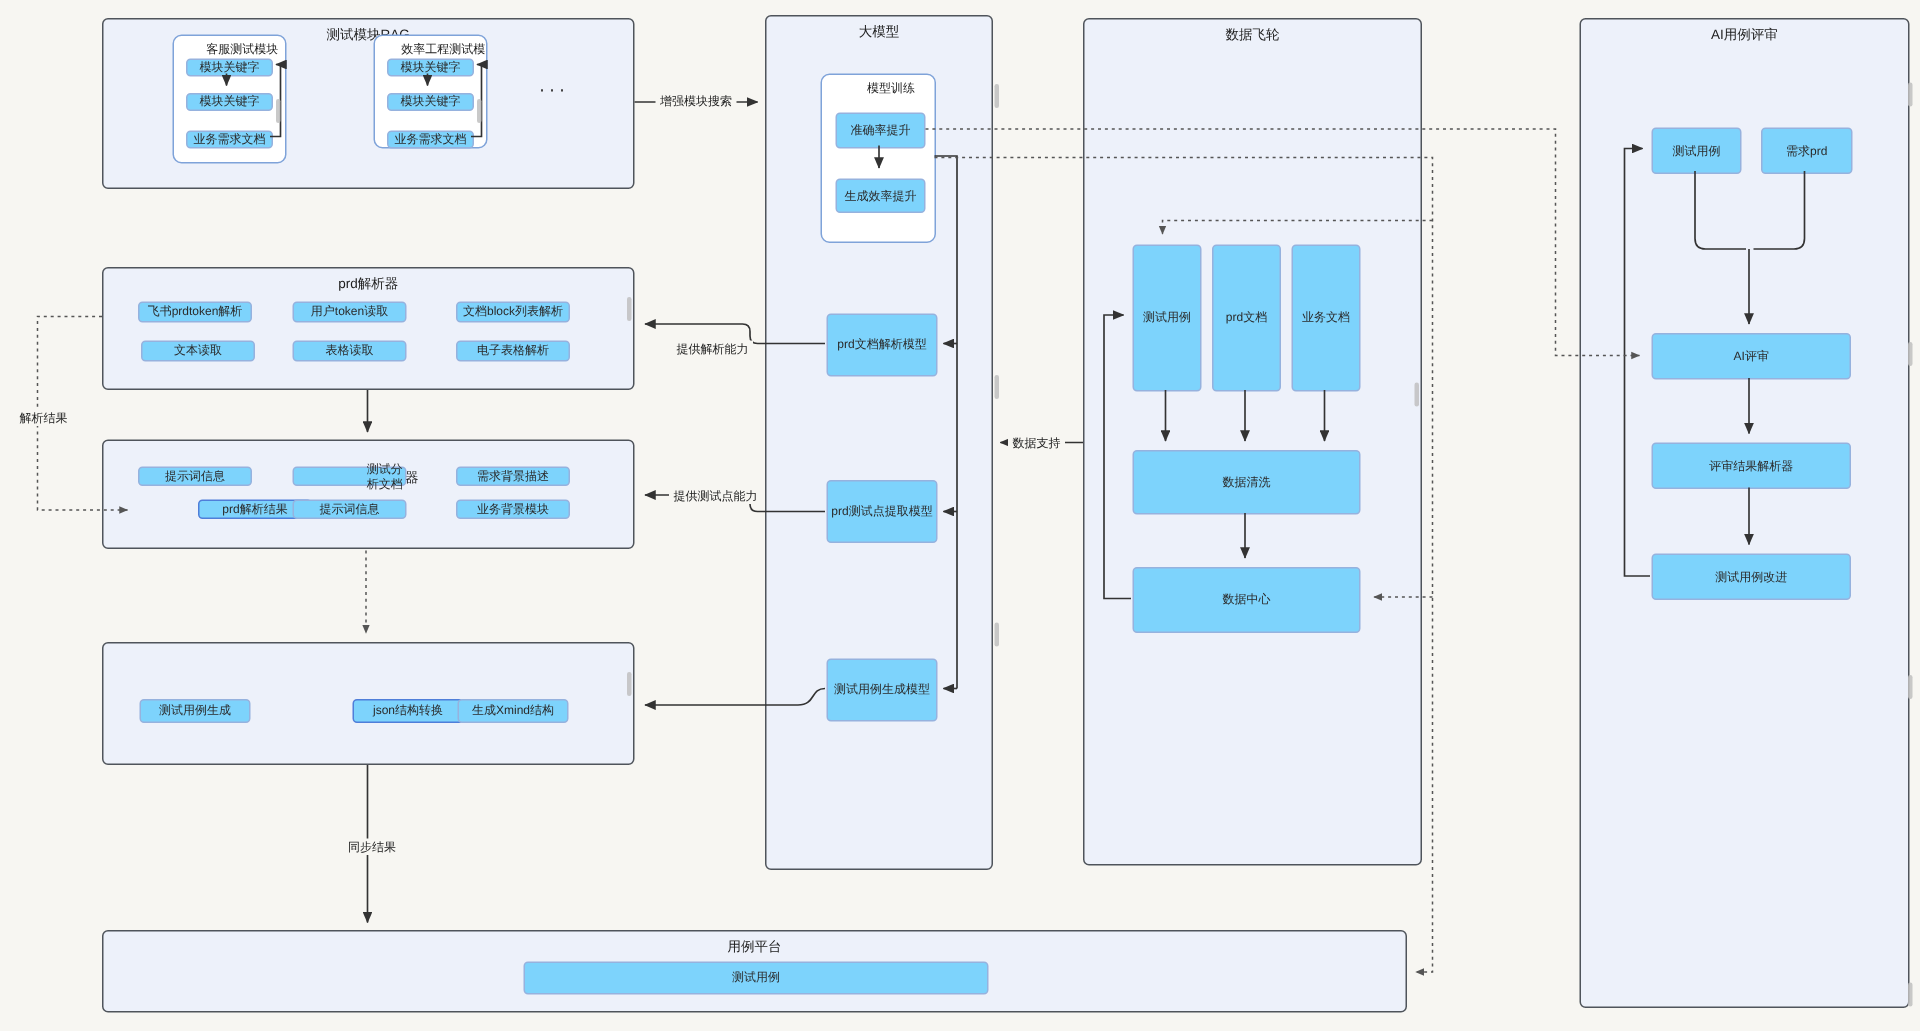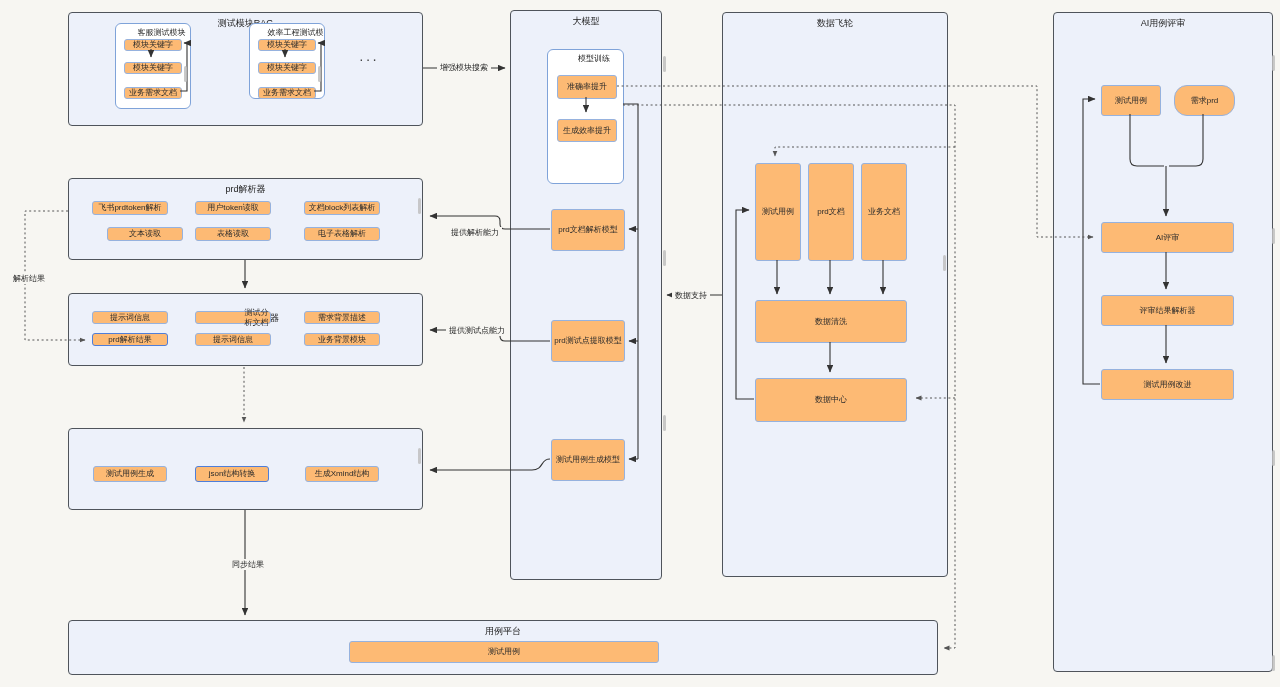--- a/index.html
+++ b/index.html
@@ -1,22 +1,22 @@
 <!DOCTYPE html>
 <html><head>
 <meta charset="utf-8">
 <style>
   html,body{margin:0;padding:0;background:#e8e8e6;}
   .canvas{position:relative;width:1280px;height:687px;background:#f7f6f2;
     font-family:"Liberation Sans",sans-serif;overflow:hidden;}
   .ctr{position:absolute;background:#edf1fa;border:1px solid #4f545b;border-radius:4px;box-sizing:border-box;}
   .ttl{position:absolute;top:4px;left:0;right:0;text-align:center;font-size:9px;color:#1c1c1c;}
-  .bx{position:absolute;background:#fdba74;border:1px solid #96b2de;border-radius:3px;box-sizing:border-box;
+  .bx{position:absolute;background:#7dd3fc;border:1px solid #96b2de;border-radius:3px;box-sizing:border-box;
     display:flex;align-items:center;justify-content:center;font-size:8px;color:#2a2a2a;text-align:center;line-height:1.15;}
-  .bx.accent{border-color:#4f7ed9;}
+  .bx.accent{border-color:#4f7ed9;margin-left:40px;}
   .sub{position:absolute;background:#fff;border:1px solid #7fa3d9;border-radius:6px;box-sizing:border-box;}
   .sub .ttl{font-size:8px;top:3px;margin-left:17px;}
   svg.wires{position:absolute;left:0;top:0;z-index:4;pointer-events:none;}
   .elabel{position:absolute;z-index:5;font-size:8px;color:#222;background:#f7f6f2;padding:0 3px;white-space:nowrap;}
   .dots{position:absolute;font-size:14px;color:#444;letter-spacing:2px;z-index:3;}
   .tab{position:absolute;width:3px;height:16px;background:#bfbfbf;border-radius:2px;opacity:.85;z-index:6;}
 </style>
 </head>
 <body>
 
@@ -37,21 +37,21 @@
       <div class="bx" style="left:8px;top:63px;width:58px;height:12px;">业务需求文档</div>
     </div>
     <div class="dots" style="left:290px;top:38px;">···</div>
   </div>
 
   <div class="ctr" style="left:68px;top:178px;width:355px;height:82px;">
     <div class="ttl">prd解析器</div>
     <div class="bx" style="left:23px;top:22px;width:76px;height:14px;">飞书prdtoken解析</div>
     <div class="bx" style="left:126px;top:22px;width:76px;height:14px;">用户token读取</div>
     <div class="bx" style="left:235px;top:22px;width:76px;height:14px;">文档block列表解析</div>
-    <div class="bx" style="left:38px;top:48px;width:76px;height:14px;">文本读取</div>
+    <div class="bx" style="left:25px;top:48px;width:76px;height:14px;">文本读取</div>
     <div class="bx" style="left:126px;top:48px;width:76px;height:14px;">表格读取</div>
     <div class="bx" style="left:235px;top:48px;width:76px;height:14px;">电子表格解析</div>
   </div>
 
   <div class="ctr" style="left:68px;top:293px;width:355px;height:73px;">
     <div class="ttl" style="top:18px;">prd测试点生成器</div>
     <div class="bx" style="left:23px;top:17px;width:76px;height:13px;">提示词信息</div>
     <div class="bx" style="left:126px;top:17px;width:76px;height:13px;padding-left:47px;">测试分析文档</div>
     <div class="bx" style="left:235px;top:17px;width:76px;height:13px;">需求背景描述</div>
     <div class="bx accent" style="left:23px;top:39px;width:76px;height:13px;">prd解析结果</div>
@@ -65,21 +65,21 @@
     <div class="bx" style="left:236px;top:37px;width:74px;height:16px;">生成Xmind结构</div>
   </div>
 
   <div class="ctr" style="left:68px;top:620px;width:870px;height:55px;">
     <div class="ttl">用例平台</div>
     <div class="bx" style="left:280px;top:20px;width:310px;height:22px;">测试用例</div>
   </div>
 
   <div class="ctr" style="left:510px;top:10px;width:152px;height:570px;">
     <div class="ttl">大模型</div>
-    <div class="sub" style="left:36px;top:38px;width:77px;height:135px;">
+    <div class="sub" style="left:36px;top:38px;width:77px;height:113px;">
       <div class="ttl">模型训练</div>
       <div class="bx" style="left:9px;top:25px;width:60px;height:24px;">准确率提升</div>
       <div class="bx" style="left:9px;top:69px;width:60px;height:23px;">生成效率提升</div>
     </div>
     <div class="bx" style="left:40px;top:198px;width:74px;height:42px;">prd文档解析模型</div>
     <div class="bx" style="left:40px;top:309px;width:74px;height:42px;">prd测试点提取模型</div>
     <div class="bx" style="left:40px;top:428px;width:74px;height:42px;">测试用例生成模型</div>
   </div>
 
   <div class="ctr" style="left:722px;top:12px;width:226px;height:565px;">
@@ -87,21 +87,21 @@
     <div class="bx" style="left:32px;top:150px;width:46px;height:98px;">测试用例</div>
     <div class="bx" style="left:85px;top:150px;width:46px;height:98px;">prd文档</div>
     <div class="bx" style="left:138px;top:150px;width:46px;height:98px;">业务文档</div>
     <div class="bx" style="left:32px;top:287px;width:152px;height:43px;">数据清洗</div>
     <div class="bx" style="left:32px;top:365px;width:152px;height:44px;">数据中心</div>
   </div>
 
   <div class="ctr" style="left:1053px;top:12px;width:220px;height:660px;">
     <div class="ttl">AI用例评审</div>
     <div class="bx" style="left:47px;top:72px;width:60px;height:31px;">测试用例</div>
-    <div class="bx" style="left:120px;top:72px;width:61px;height:31px;border-radius:13px;">需求prd</div>
+    <div class="bx" style="left:120px;top:72px;width:61px;height:31px;">需求prd</div>
     <div class="bx" style="left:47px;top:209px;width:133px;height:31px;">AI评审</div>
     <div class="bx" style="left:47px;top:282px;width:133px;height:31px;">评审结果解析器</div>
     <div class="bx" style="left:47px;top:356px;width:133px;height:31px;">测试用例改进</div>
   </div>
 
   <svg class="wires" width="1280" height="687">
     <defs>
       <marker id="ah" markerWidth="7" markerHeight="6" refX="6.5" refY="3" orient="auto">
         <path d="M0,0 L7,3 L0,6 z" fill="#333"></path>
       </marker>

